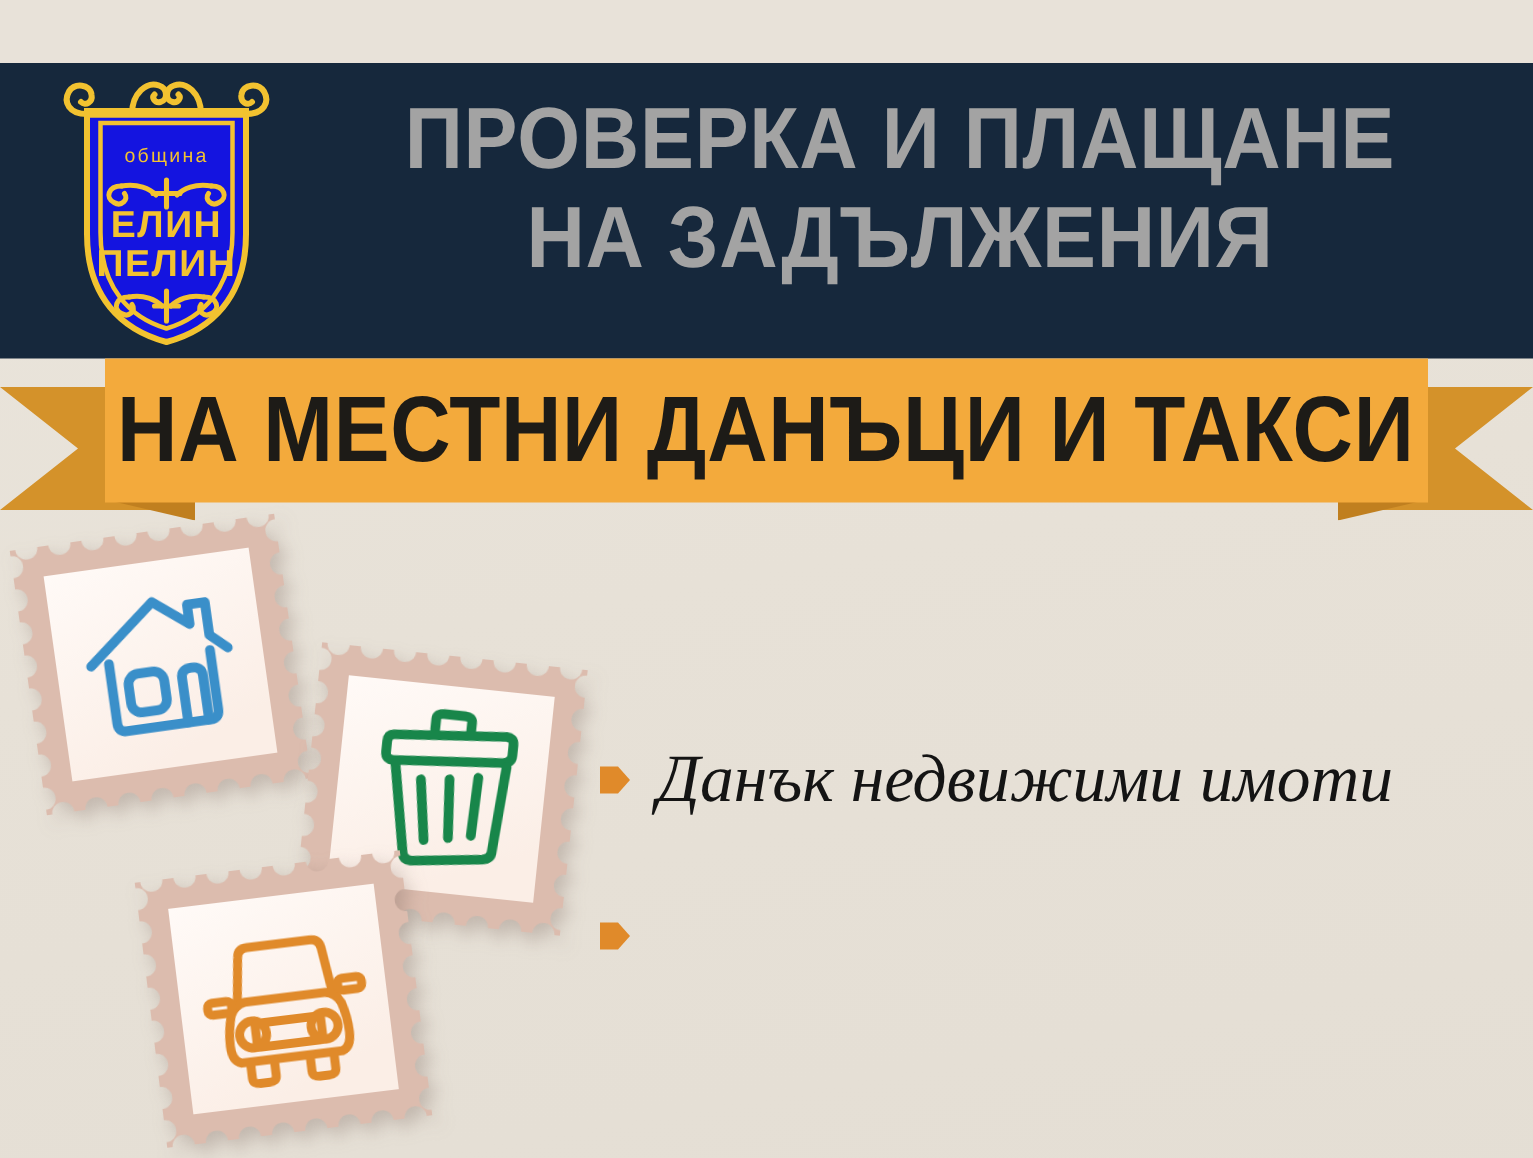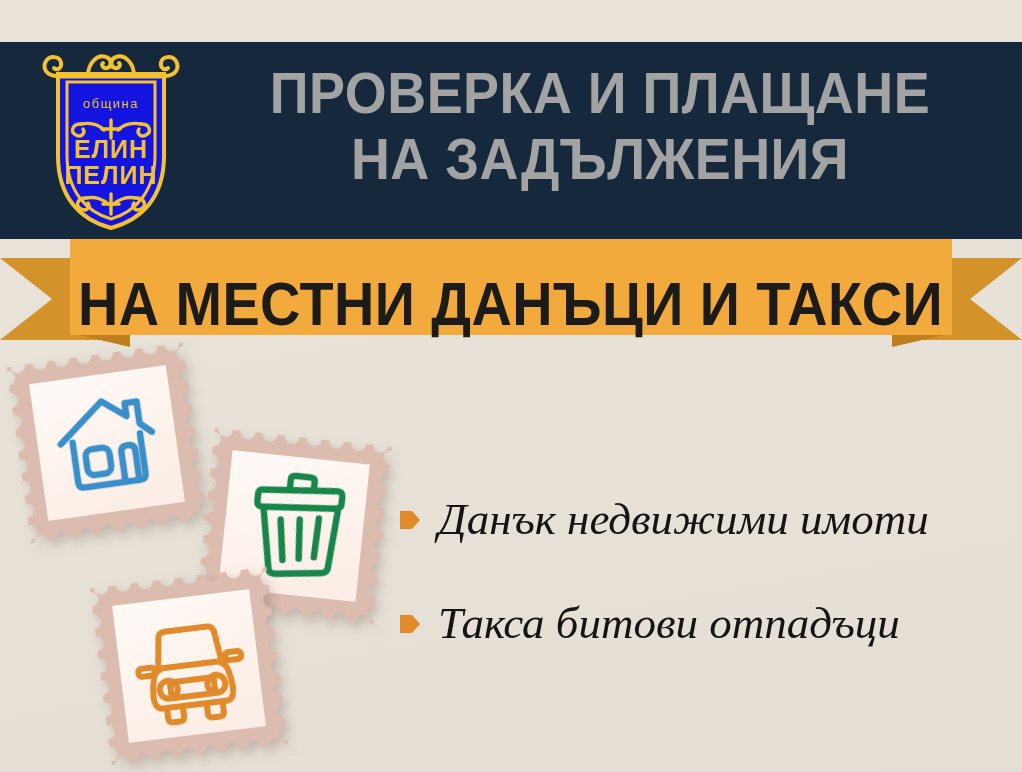--- a/index.html
+++ b/index.html
@@ -105,21 +105,21 @@
     clip-path: polygon(0 0, 60px 0, 0 14px);
   }
   .ribbon-band {
     position: absolute;
     left: 70px;
     top: 0;
     width: 882px;
     height: 96px;
     background: #f3aa3c;
     display: flex;
-    align-items: flex-end;
+    align-items: center;
     justify-content: center;
   }
   .ribbon-text {
     font-family: "Liberation Sans Narrow", "Liberation Sans", sans-serif;
     font-weight: bold;
     font-size: 62px;
     line-height: 62px;
     color: #1d1b17;
     letter-spacing: 0.5px;
     transform: scaleX(0.9);
@@ -420,19 +420,18 @@
       </span>
       <span class="list-label">Данък недвижими имоти</span>
     </div>
 
     <div class="list-item">
       <span class="bullet">
         <svg viewBox="0 0 20 24" width="20" height="24" aria-hidden="true">
           <path d="M0 3 L12 3 L20 12 L12 21 L0 21 Z" fill="#e08a2a"></path>
         </svg>
       </span>
-      <span class="list-label">Такса битови отпадъци</span>
     </div>
 
 
   </div>
 
 </div>
 
 </body></html>

